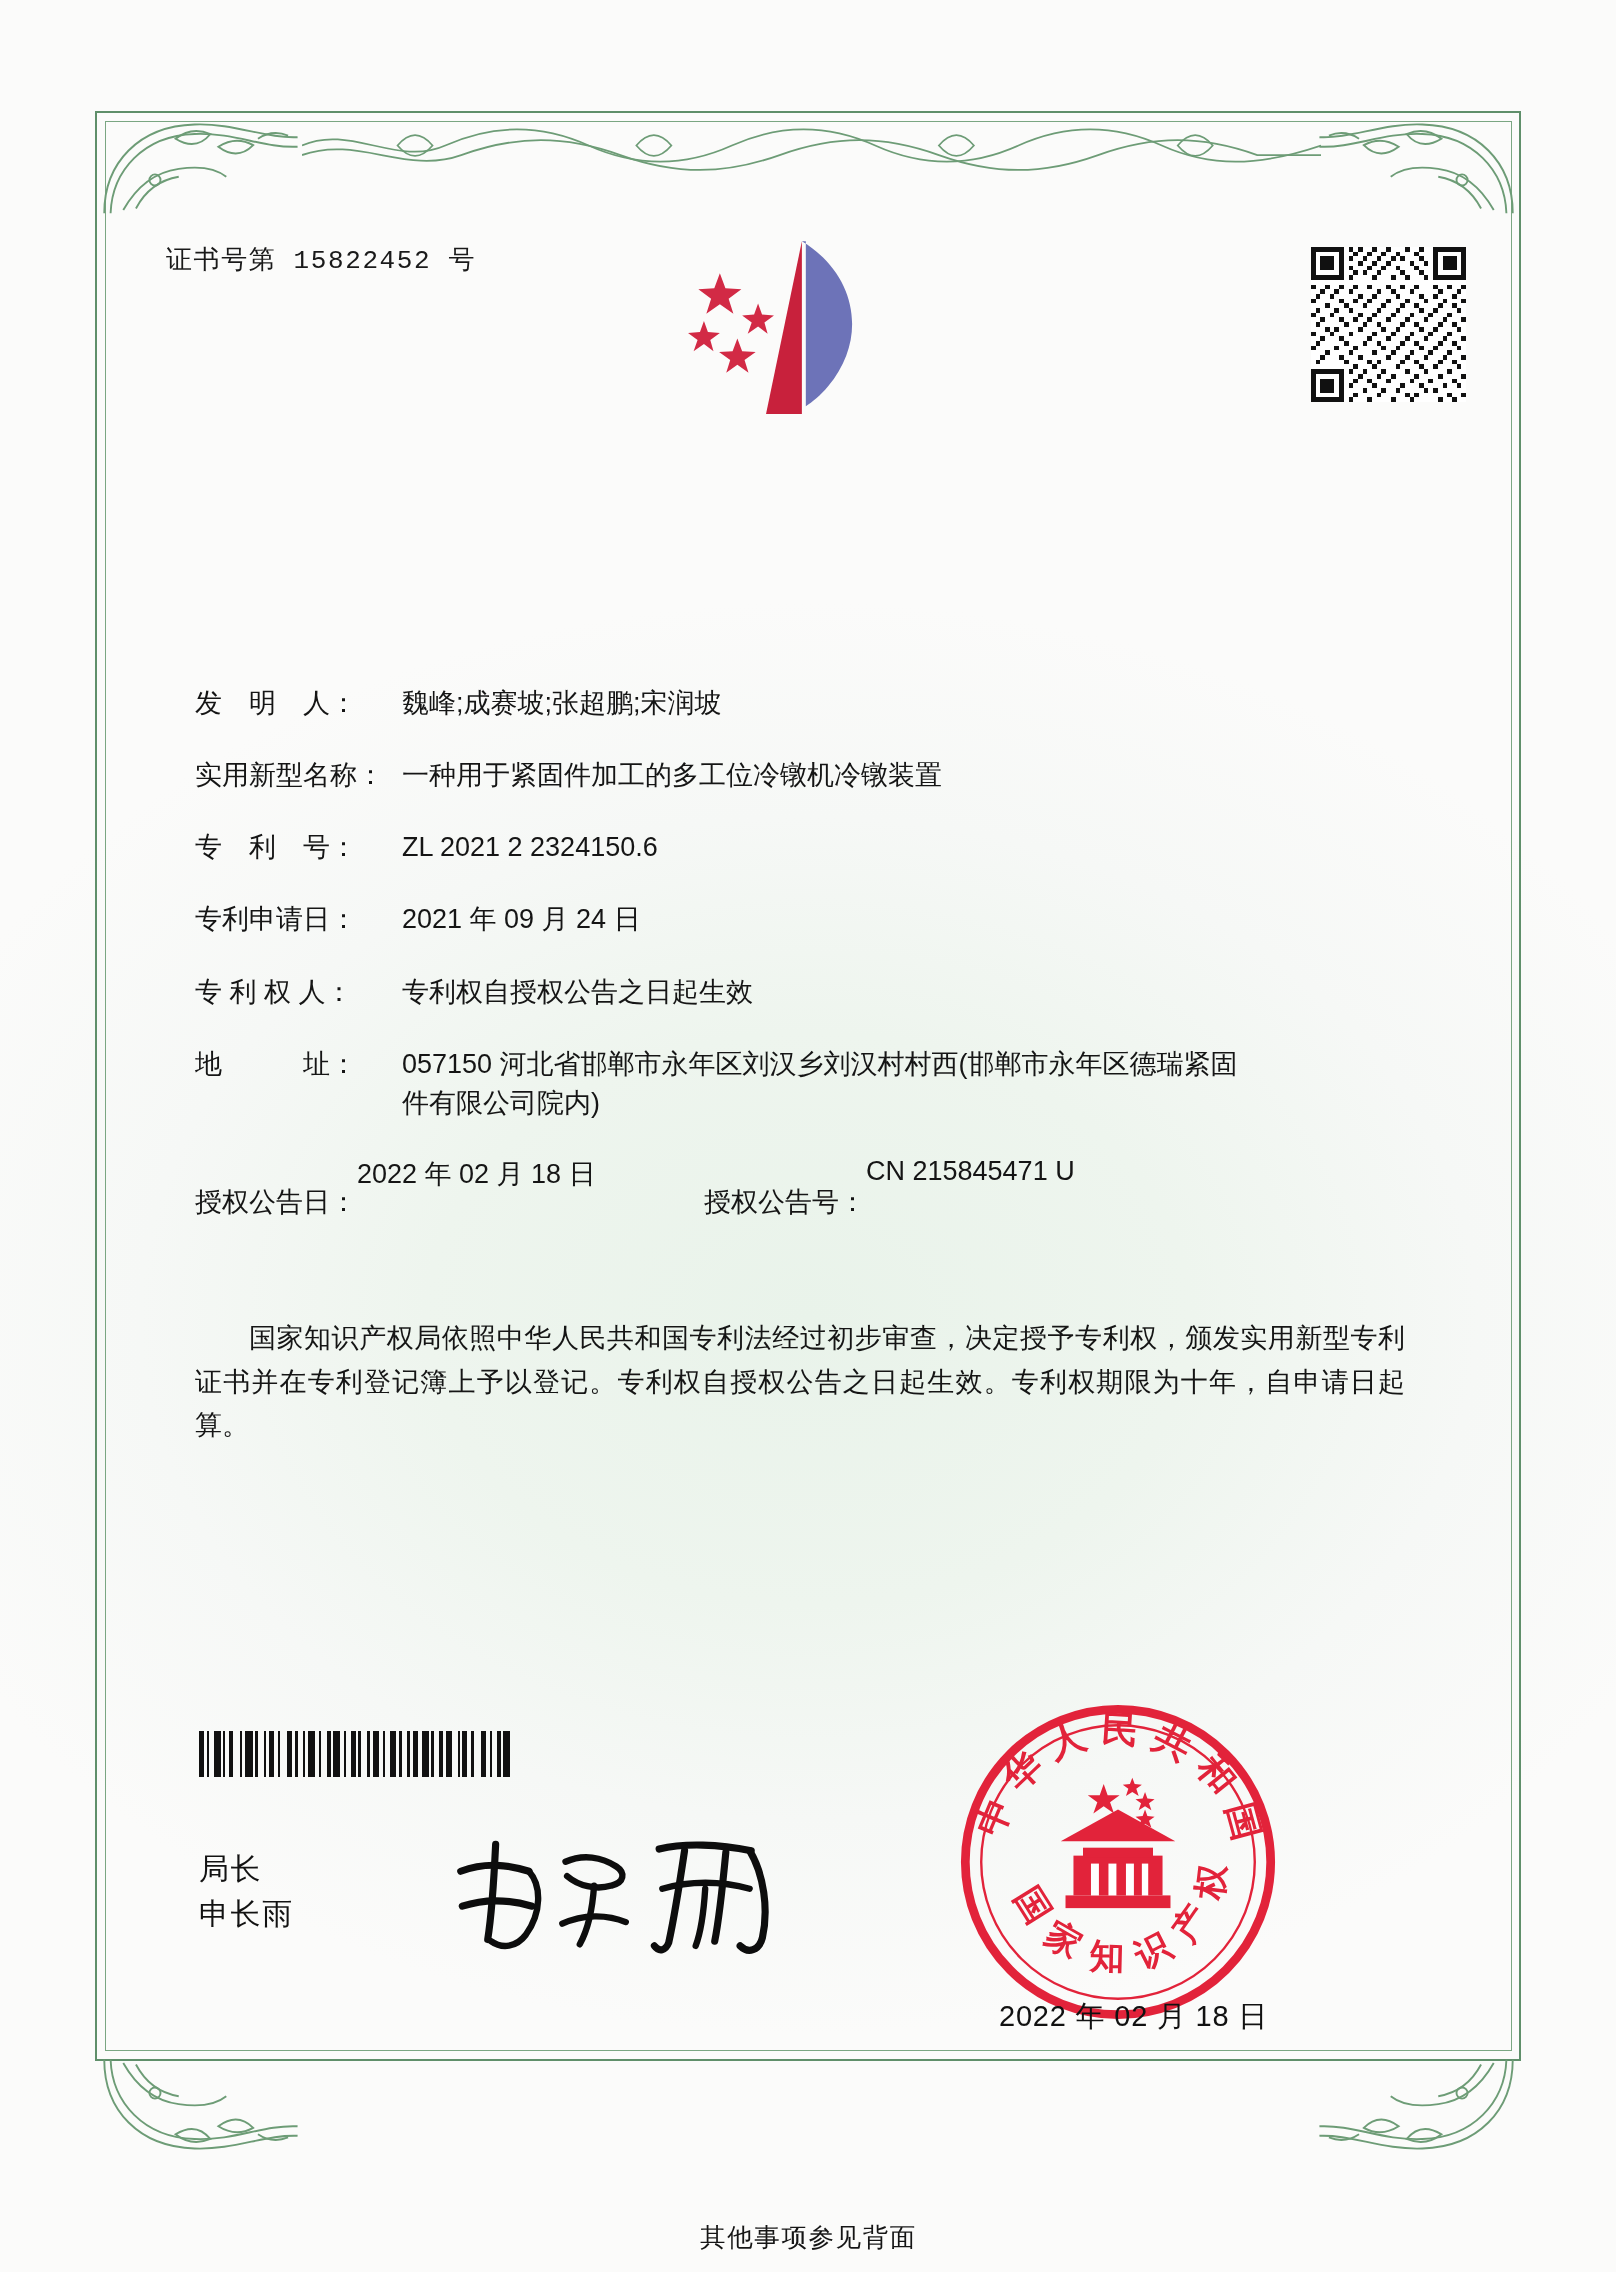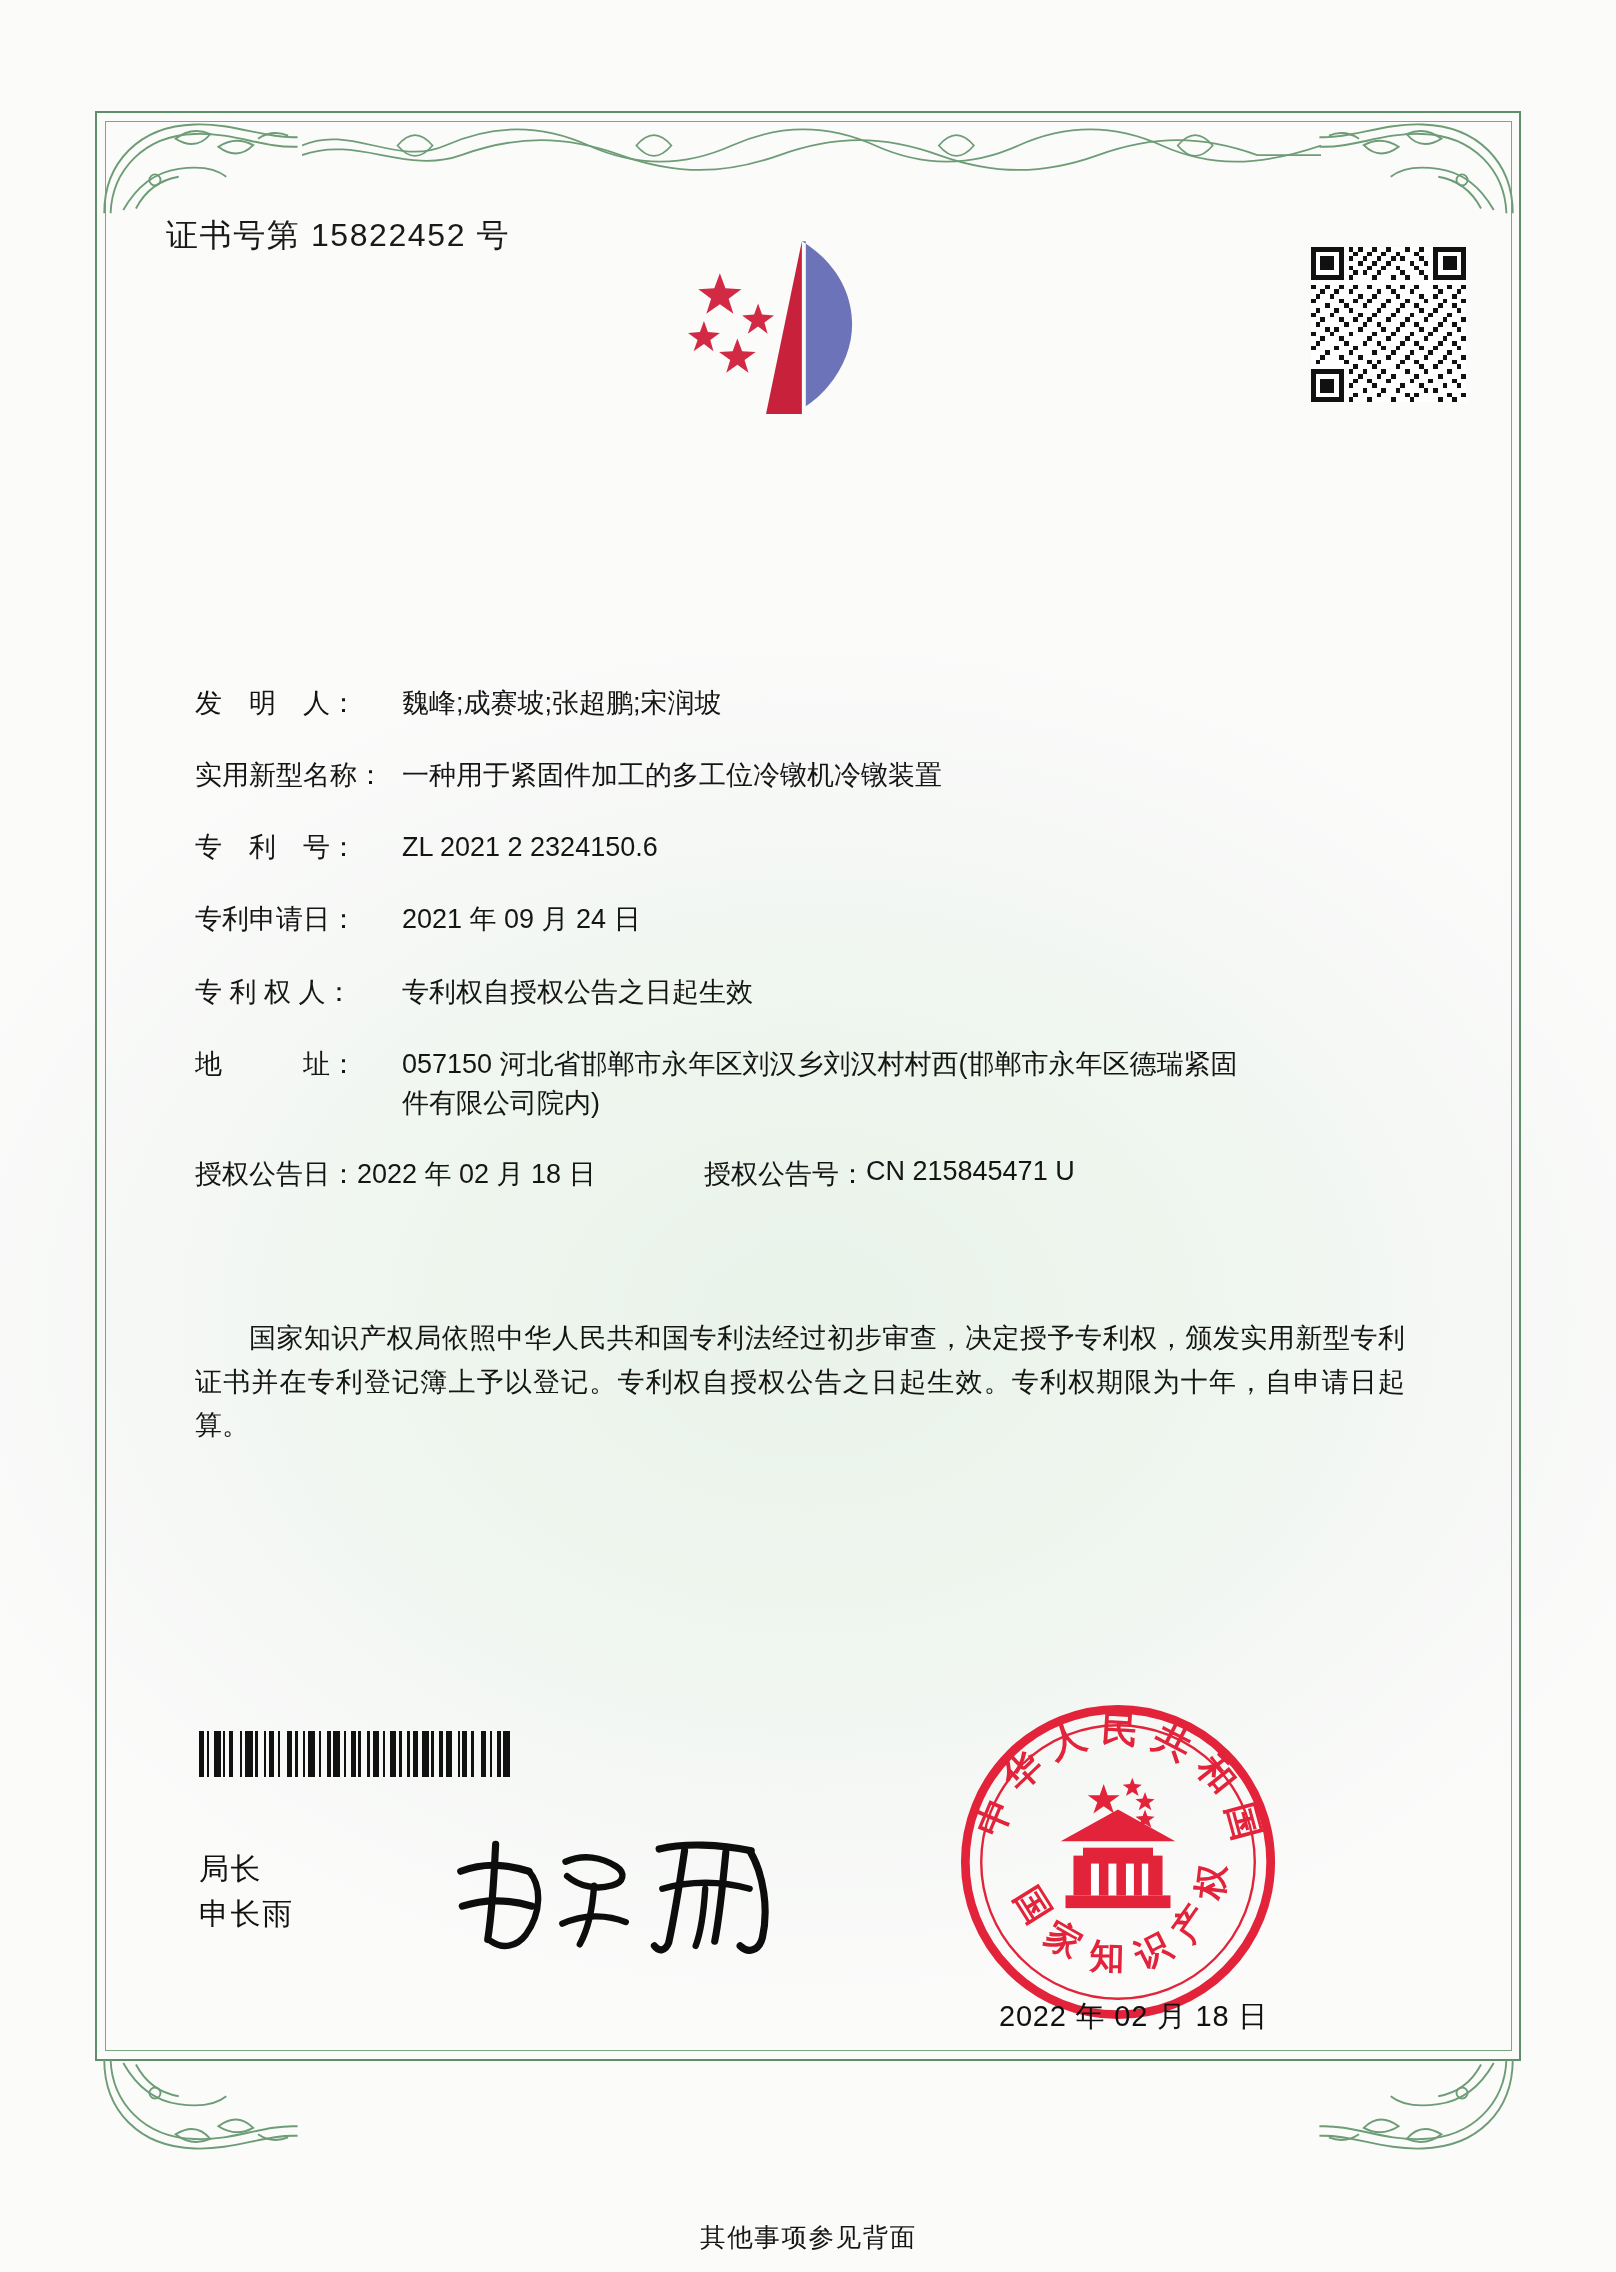--- a/index.html
+++ b/index.html
@@ -64,25 +64,25 @@
     width: 1019px;
     height: 53px;
     color: #6d9c76;
     pointer-events: none;
   }
 
   
   .cert-no {
     position: absolute;
     left: 166px;
-    top: 214px;
-    font-size: 32px;
+    top: 242px;
+    font-size: 26px;
     letter-spacing: 1.6px;
     color: #1a1a1a;
-    font-family: Liberation Sans, sans-serif;
+    font-family: Liberation Mono, monospace;
   }
 
   
   .logo {
     position: absolute;
     left: 672px;
     top: 235px;
     width: 239px;
     height: 199px;
   }
@@ -133,21 +133,21 @@
   .field-label.w-lbl { width: 207px; }
   .field-value {
     flex: 1 1 auto;
     max-width: 843px;
   }
   .pubrow {
     display: flex;
     align-items: flex-start;
     margin-bottom: 33px;
   }
-  .pubrow .seg-label { white-space: pre; }
+  .pubrow .seg-label { white-space: pre; margin-top: 28px; }
   .pubrow .seg1 { width: 509px; display: flex; }
   .pubrow .seg2 { display: flex; }
 
   
   .body-text {
     position: absolute;
     left: 195px;
     top: 1317px;
     width: 1210px;
     font-size: 27px;

